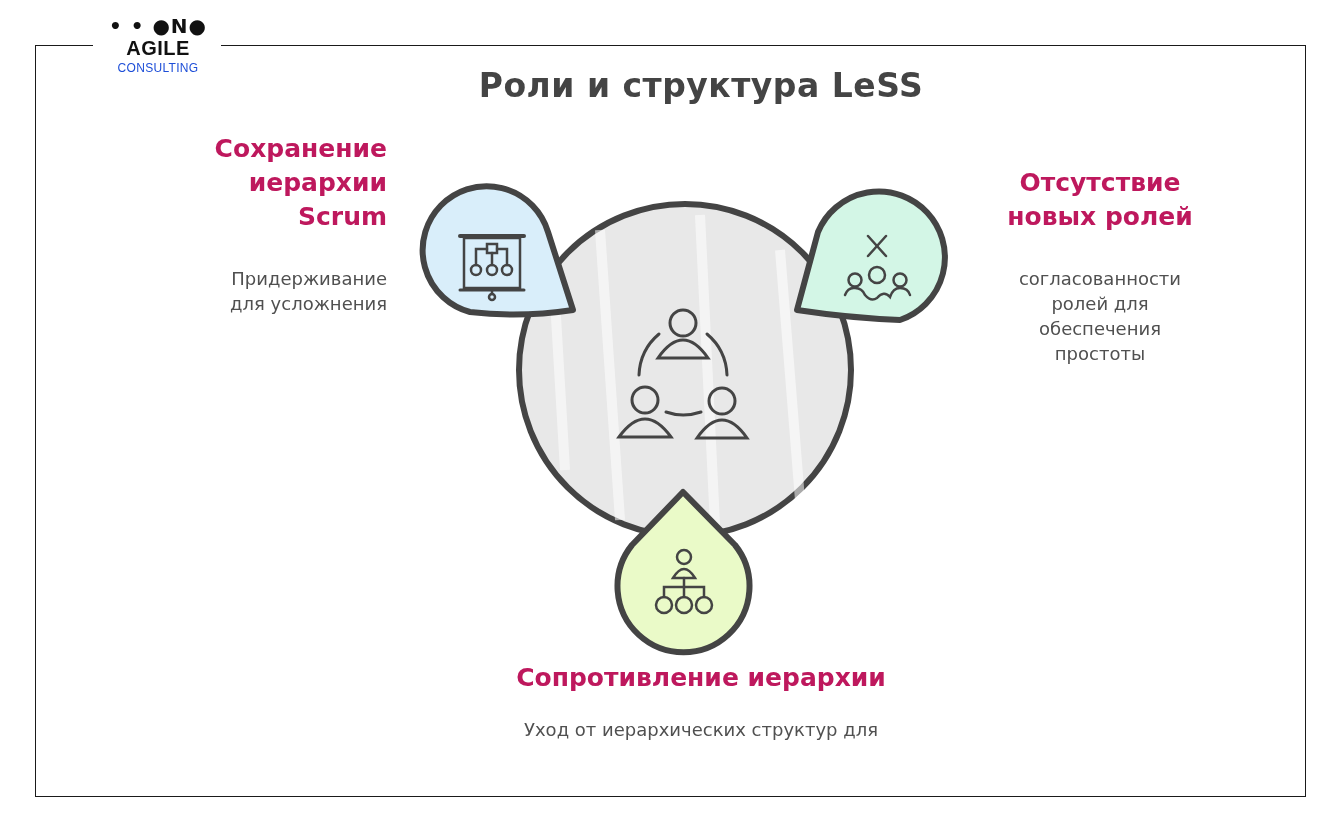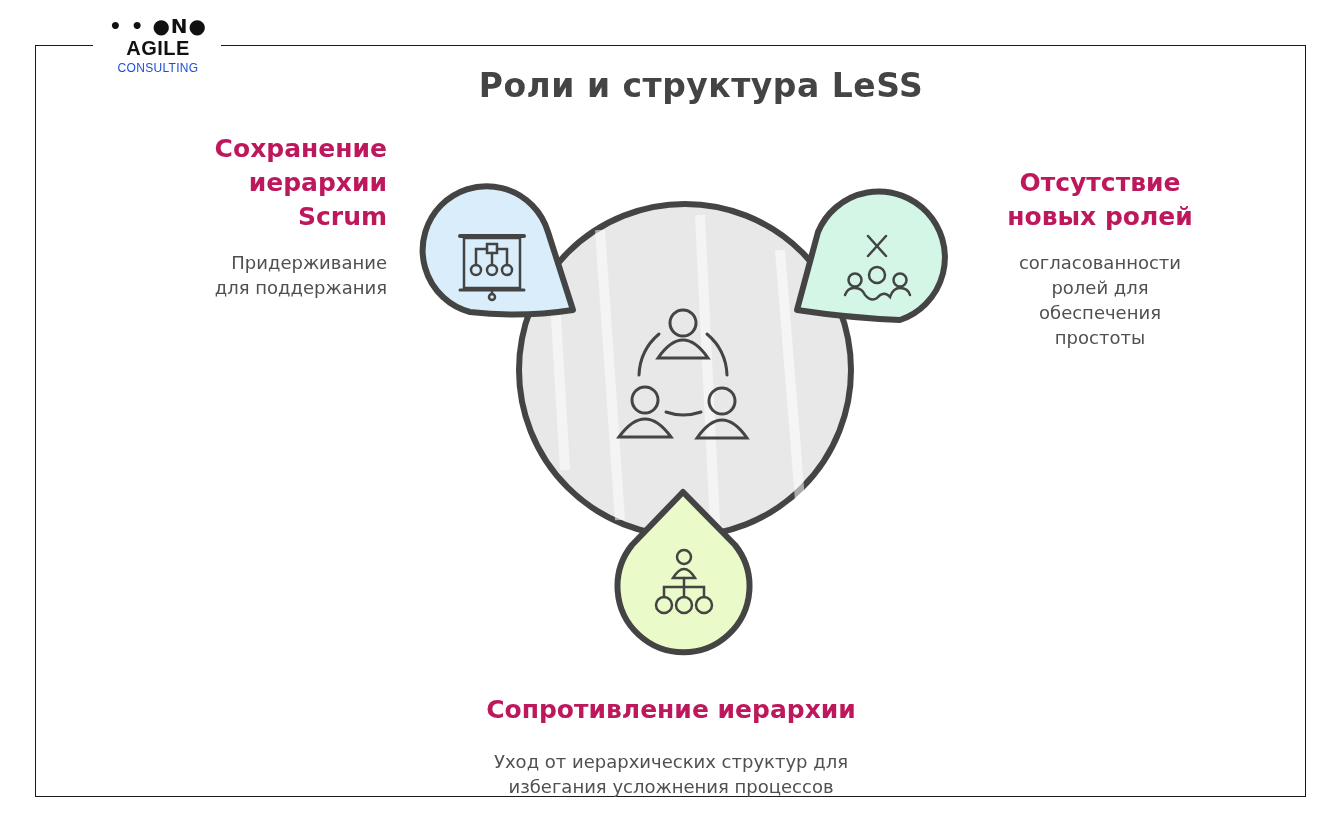--- a/index.html
+++ b/index.html
@@ -14,24 +14,24 @@
   .logo-main { font-family: "Liberation Sans", sans-serif; font-weight: bold; font-size: 20px;
                color: #111; line-height: 24px; letter-spacing: 0.5px; }
   .logo-sub { font-family: "Liberation Sans", sans-serif; font-size: 12px; color: #1d4ed8;
               line-height: 16px; letter-spacing: 0.3px; }
   .title { position: absolute; left: 0; width: 1402px; top: 66px; text-align: center;
            font-family: "DejaVu Sans", sans-serif; font-weight: bold; font-size: 33px;
            color: #444; letter-spacing: 0.5px; }
   .block-title { font-family: "DejaVu Sans", sans-serif; font-weight: bold; font-size: 25px;
                  line-height: 34px; color: #be185d; }
   .block-desc { font-family: "DejaVu Sans", sans-serif; font-size: 18px; line-height: 25px;
-                color: #505050; margin-top: 16px; }
+                color: #505050; margin-top: 32px; }
   .left-block { position: absolute; right: 955px; top: 132px; width: 260px; text-align: right; }
   .right-block { position: absolute; left: 980px; top: 166px; width: 240px; text-align: center; }
-  .bottom-block { position: absolute; left: 416px; top: 661px; width: 510px; text-align: center; margin-top: 32px; }
+  .bottom-block { position: absolute; left: 446px; top: 661px; width: 510px; text-align: center; }
   .bottom-block .block-desc { margin-top: 22px; text-align: center; }
   svg.diagram { position: absolute; left: 0; top: 0; }
 </style>
 </head>
 <body>
 
 <div class="frame"></div>
 <div class="frame-gap"></div>
 
 <div class="logo">
@@ -112,21 +112,21 @@
 </svg>
 
 <div class="left-block">
   <div class="block-title">
     <div>Сохранение</div>
     <div>иерархии</div>
     <div>Scrum</div>
   </div>
   <div class="block-desc">
     <div>Придерживание</div>
-    <div>для поддержания</div>
+    <div>для усложнения</div>
   </div>
 </div>
 
 <div class="right-block">
   <div class="block-title">
     <div>Отсутствие</div>
     <div>новых ролей</div>
   </div>
   <div class="block-desc">
     <div>согласованности</div>
@@ -135,15 +135,14 @@
     <div>простоты</div>
   </div>
 </div>
 
 <div class="bottom-block">
   <div class="block-title">
     <div>Сопротивление иерархии</div>
   </div>
   <div class="block-desc">
     <div>Уход от иерархических структур для</div>
-    <div>избегания усложнения процессов</div>
   </div>
 </div>
 
 </body></html>

